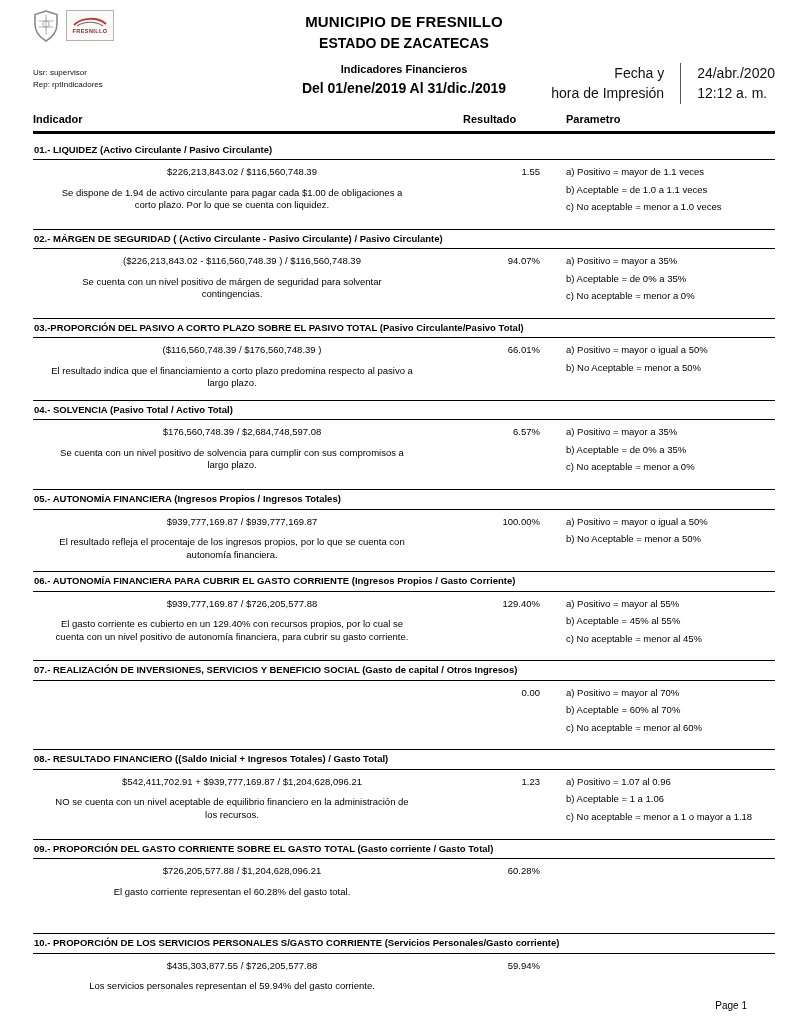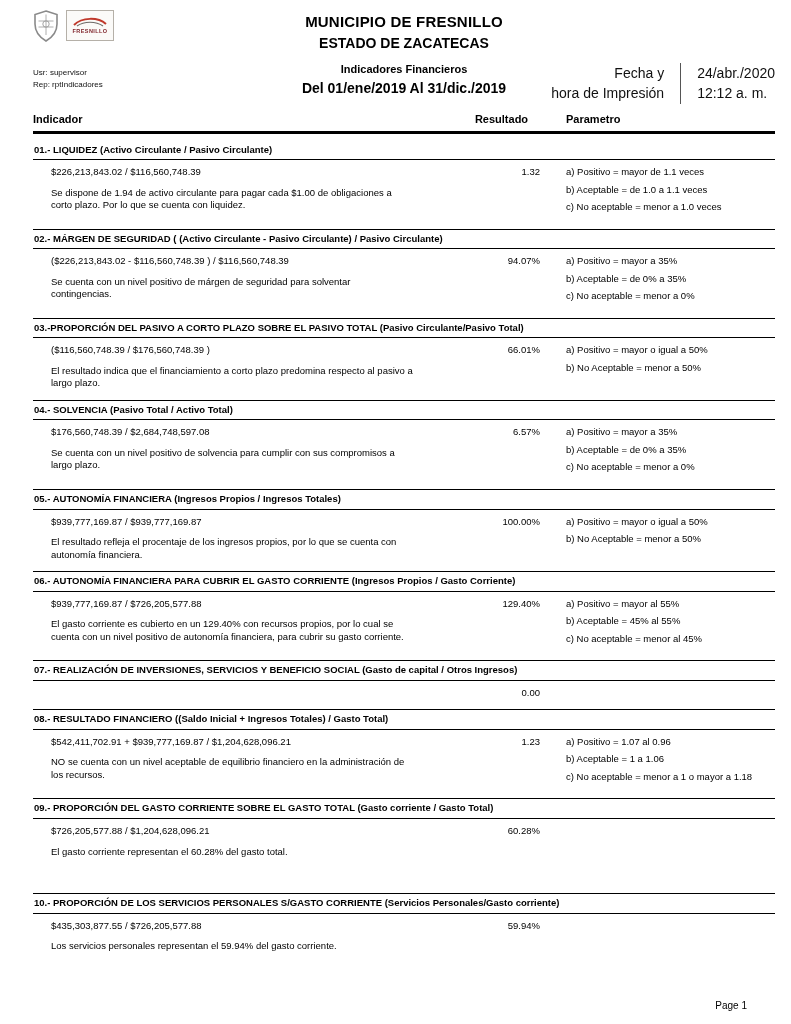--- a/index.html
+++ b/index.html
@@ -42,35 +42,35 @@
     display: flex; align-items: stretch; gap: 16px;
     font-size: 14px; line-height: 1.45; color: #111;
   }
   .print-labels { text-align: right; }
   .print-vbar { width: 1px; background: #555; }
   .print-values { text-align: left; }
 
   
   .grid-cols { display: grid; grid-template-columns: 430px 77px 1fr; }
   .col-header { margin-top: 14px; font-size: 11px; font-weight: bold; padding-bottom: 4px; }
-  .col-header .right { text-align: center; }
+  .col-header .right { text-align: left; }
   .col-header .param-col { padding-left: 26px; }
   .thick-line { border-bottom: 3px solid #000; }
 
   
   .section { margin-top: 7px; }
   .section.extra-gap { margin-top: 32px; }
   .sec-title {
     font-weight: bold; font-size: 9.5px;
     border-top: 1px solid #000; border-bottom: 1px solid #000;
     padding: 3px 1px;
   }
   .sections-container .section:first-child .sec-title { border-top: none; }
   .sec-body { display: grid; grid-template-columns: 430px 77px 1fr; padding: 6px 0 3px; }
-  .cell-ind { padding-left: 18px; padding-right: 30px; }
+  .cell-ind { padding-left: 18px; padding-right: 30px; text-align: center; }
   .formula { margin-bottom: 8px; white-space: nowrap; }
   .desc { max-width: 362px; }
   .cell-res { text-align: right; }
   .cell-par { padding-left: 26px; }
   .param-item { margin-bottom: 5px; max-width: 200px; }
 
   
   .page-footer { position: absolute; bottom: 12px; right: 44px; font-size: 10px; }
 </style>
 </head>
@@ -129,21 +129,21 @@
   <div class="thick-line"></div>
 
   <main class="sections-container">
       <section class="section">
     <div class="sec-title">01.- LIQUIDEZ  (Activo Circulante / Pasivo Circulante)</div>
     <div class="sec-body">
       <div class="cell-ind">
         <div class="formula">$226,213,843.02 / $116,560,748.39</div>
         <div class="desc">Se dispone de 1.94 de activo circulante para pagar cada $1.00 de obligaciones a corto plazo. Por lo que se cuenta con liquidez.</div>
       </div>
-      <div class="cell-res">1.32</div>
+      <div class="cell-res">1.55</div>
       <div class="cell-par">
             <div class="param-item">a) Positivo = mayor de 1.1 veces</div>
             <div class="param-item">b) Aceptable = de 1.0 a 1.1 veces</div>
             <div class="param-item">c) No aceptable = menor a 1.0 veces</div>
           </div>
     </div>
   </section>
       <section class="section">
     <div class="sec-title">02.- MÁRGEN DE SEGURIDAD   ( (Activo Circulante - Pasivo Circulante) /  Pasivo Circulante)</div>
     <div class="sec-body">
@@ -218,20 +218,25 @@
     </div>
   </section>
       <section class="section">
     <div class="sec-title">07.- REALIZACIÓN DE INVERSIONES, SERVICIOS Y BENEFICIO SOCIAL (Gasto de capital / Otros Ingresos)</div>
     <div class="sec-body">
       <div class="cell-ind">
         <div class="formula"></div>
         <div class="desc"></div>
       </div>
       <div class="cell-res">0.00</div>
+      <div class="cell-par">
+            <div class="param-item">a) Positivo = mayor al 70%</div>
+            <div class="param-item">b) Aceptable = 60% al 70%</div>
+            <div class="param-item">c) No aceptable = menor al 60%</div>
+          </div>
     </div>
   </section>
       <section class="section">
     <div class="sec-title">08.- RESULTADO FINANCIERO  ((Saldo Inicial + Ingresos Totales) / Gasto Total)</div>
     <div class="sec-body">
       <div class="cell-ind">
         <div class="formula">$542,411,702.91 + $939,777,169.87 / $1,204,628,096.21</div>
         <div class="desc">NO se cuenta con un nivel aceptable de equilibrio financiero en la administración de los recursos.</div>
       </div>
       <div class="cell-res">1.23</div>

